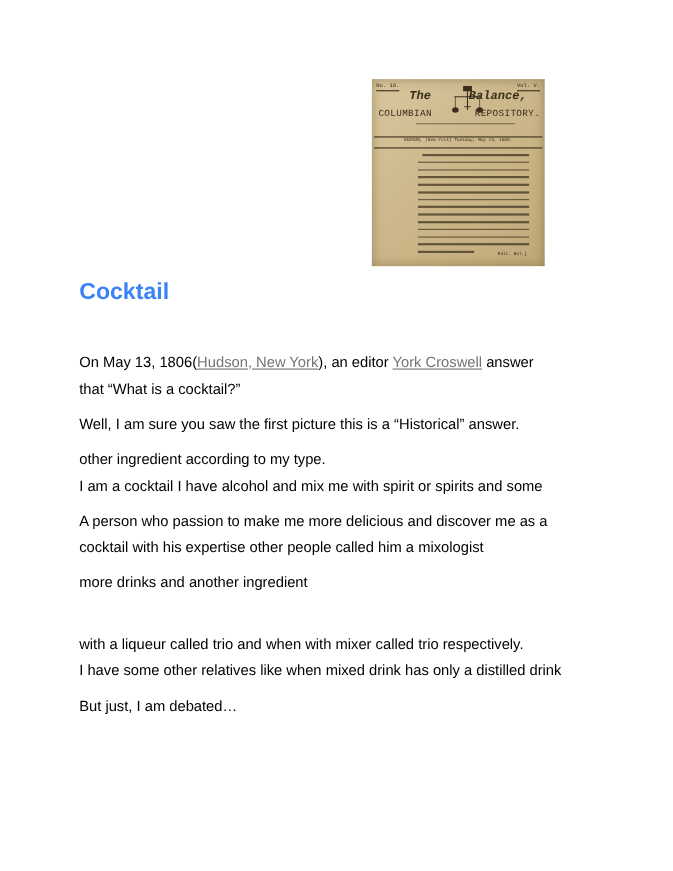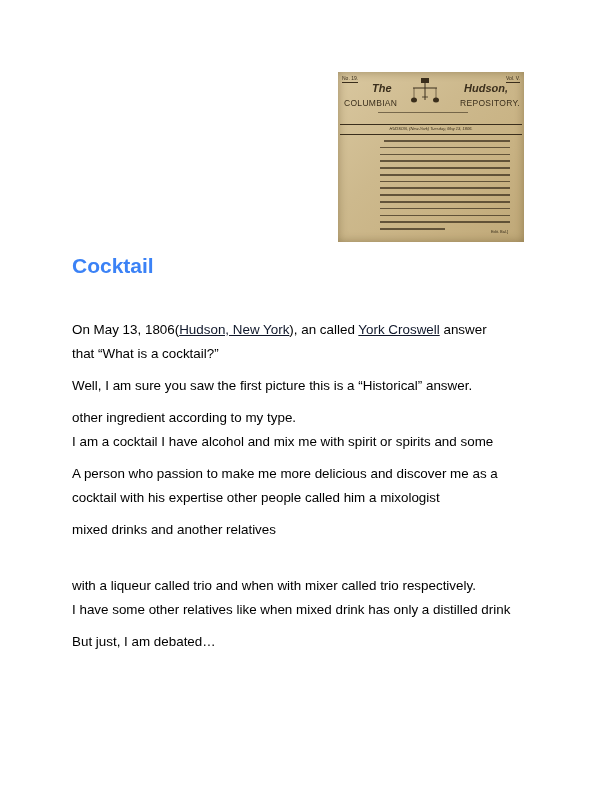--- a/index.html
+++ b/index.html
@@ -1,23 +1,23 @@
 <!DOCTYPE html>
 <html><head>
   <meta charset="utf-8">
   <style>
     html, body { margin: 0; padding: 0; background: #ffffff; }
     body { width: 612px; height: 792px; position: relative; overflow: hidden;
       font-family: "Liberation Sans", "DejaVu Sans", sans-serif; color: #000; }
     .newspaper {
-      position: absolute; left: 338px; top: 72px; width: 186px; height: 170px;
+      position: absolute; left: 338px; top: 72px; width: 157px; height: 170px;
       background: linear-gradient(135deg, #d9c79f 0%, #cdb98d 40%, #c8b283 70%, #bfa878 100%);
       box-shadow: inset 0 0 10px rgba(90,70,30,0.45);
       overflow: hidden;
-      font-family: Liberation Sans, sans-serif; color: #3a2e1c;
+      font-family: Liberation Mono, monospace; color: #3a2e1c;
     }
     .np-top { position: absolute; top: 3px; left: 4px; right: 4px; height: 8px; font-size: 5px; }
     .np-no { position: absolute; left: 0; top: 0; border-bottom: 1px solid #3a2e1c; padding-bottom: 1px; }
     .np-vol { position: absolute; right: 0; top: 0; border-bottom: 1px solid #3a2e1c; padding-bottom: 1px; }
     .np-the { position: absolute; left: 34px; top: 10px; font-size: 11px; font-weight: bold; font-style: italic; }
     .np-balance { position: absolute; right: 16px; top: 10px; font-size: 11px; font-weight: bold; font-style: italic; }
     .np-columbian { position: absolute; left: 6px; top: 26px; font-size: 8.5px; letter-spacing: 0.3px; }
     .np-repository { position: absolute; right: 4px; top: 26px; font-size: 8.5px; letter-spacing: 0.3px; }
     .np-scale { position: absolute; left: 72px; top: 6px; width: 30px; height: 30px; }
     .np-motto { position: absolute; left: 40px; top: 40px; width: 90px; height: 6px;
@@ -26,42 +26,42 @@
     .np-dateline { position: absolute; left: 0; right: 0; top: 54px; font-size: 4px; text-align: center; font-style: italic; }
     .np-rule2 { position: absolute; left: 2px; right: 2px; top: 62px; border-top: 1.5px solid #3a2e1c; }
     .np-body { position: absolute; left: 42px; right: 14px; top: 68px; bottom: 6px; }
     .np-line { height: 1.6px; background: rgba(58,46,28,0.72); margin: 0 0 5.2px 0; }
     .np-sign { position: absolute; right: 16px; bottom: 8px; font-size: 4px; }
 
     .title { position: absolute; left: 72px; top: 250px; font-family: "Liberation Sans", "DejaVu Sans", sans-serif;
       font-weight: bold; font-size: 21px; line-height: 32px; color: #3b82f6; }
     .para { position: absolute; left: 72px; width: 480px; font-size: 13.4px; line-height: 23.5px; color: #000;
       font-family: "Liberation Sans", "DejaVu Sans", sans-serif; }
-    .para a { color: #0f172a; text-decoration: underline; }
+    .para a { color: #737373; text-decoration: underline; }
   </style>
 </head>
 <body>
 
 <div class="newspaper">
   <div class="np-top">
     <span class="np-no">No. 19.</span>
     <span class="np-vol">Vol. V.</span>
   </div>
   <span class="np-the">The</span>
   <svg class="np-scale" viewBox="0 0 30 30">
     <rect x="11" y="0" width="8" height="5" fill="#3a2e1c"></rect>
     <line x1="15" y1="5" x2="15" y2="22" stroke="#3a2e1c" stroke-width="1"></line>
     <line x1="3" y1="10" x2="27" y2="10" stroke="#3a2e1c" stroke-width="1"></line>
     <line x1="4" y1="10" x2="4" y2="20" stroke="#3a2e1c" stroke-width="0.6"></line>
     <line x1="26" y1="10" x2="26" y2="20" stroke="#3a2e1c" stroke-width="0.6"></line>
     <ellipse cx="4" cy="22" rx="3" ry="2.5" fill="#3a2e1c"></ellipse>
     <ellipse cx="26" cy="22" rx="3" ry="2.5" fill="#3a2e1c"></ellipse>
     <line x1="12" y1="19" x2="18" y2="19" stroke="#3a2e1c" stroke-width="0.8"></line>
   </svg>
-  <span class="np-balance">Hudson,</span>
+  <span class="np-balance">Balance,</span>
   <span class="np-columbian">COLUMBIAN</span>
   <span class="np-repository">REPOSITORY.</span>
   <div class="np-motto"></div>
   <div class="np-rule1"></div>
   <div class="np-dateline">HUDSON, (New-York) Tuesday, May 13, 1806.</div>
   <div class="np-rule2"></div>
   <div class="np-body">
     <div class="np-line" style="margin-left:4px"></div>
     <div class="np-line"></div>
     <div class="np-line"></div>
@@ -78,38 +78,38 @@
     <div class="np-line" style="width:50%"></div>
   </div>
   <span class="np-sign">Edit. Bal.]</span>
 </div>
 
 <div class="title">
   <div>Cocktail</div>
 </div>
 
 <div class="para" style="top:318px">
-  <div><span>On May 13, 1806(</span><a href="#">Hudson, New York</a><span>), an called </span><a href="#">York Croswell</a><span> answer</span></div>
+  <div><span>On May 13, 1806(</span><a href="#">Hudson, New York</a><span>), an editor </span><a href="#">York Croswell</a><span> answer</span></div>
   <div>that “What is a cocktail?”</div>
 </div>
 
 <div class="para" style="top:374px">Well, I am sure you saw the first picture this is a “Historical” answer.</div>
 
 <div class="para" style="top:406px">
   <div>other ingredient according to my type.</div>
   <div>I am a cocktail I have alcohol and mix me with spirit or spirits and some</div>
 </div>
 
 <div class="para" style="top:462px">
   <div>A person who passion to make me more delicious and discover me as a</div>
   <div>cocktail with his expertise other people called him a mixologist</div>
 </div>
 
 <div class="para" style="top:518px">
-  <div>mixed drinks and another relatives</div>
+  <div>more drinks and another ingredient</div>
 </div>
 
 <div class="para" style="top:574px">
   <div>with a liqueur called trio and when with mixer called trio respectively.</div>
   <div>I have some other relatives like when mixed drink has only a distilled drink</div>
 </div>
 
 <div class="para" style="top:630px">But just, I am debated…</div>
 
 </body></html>

